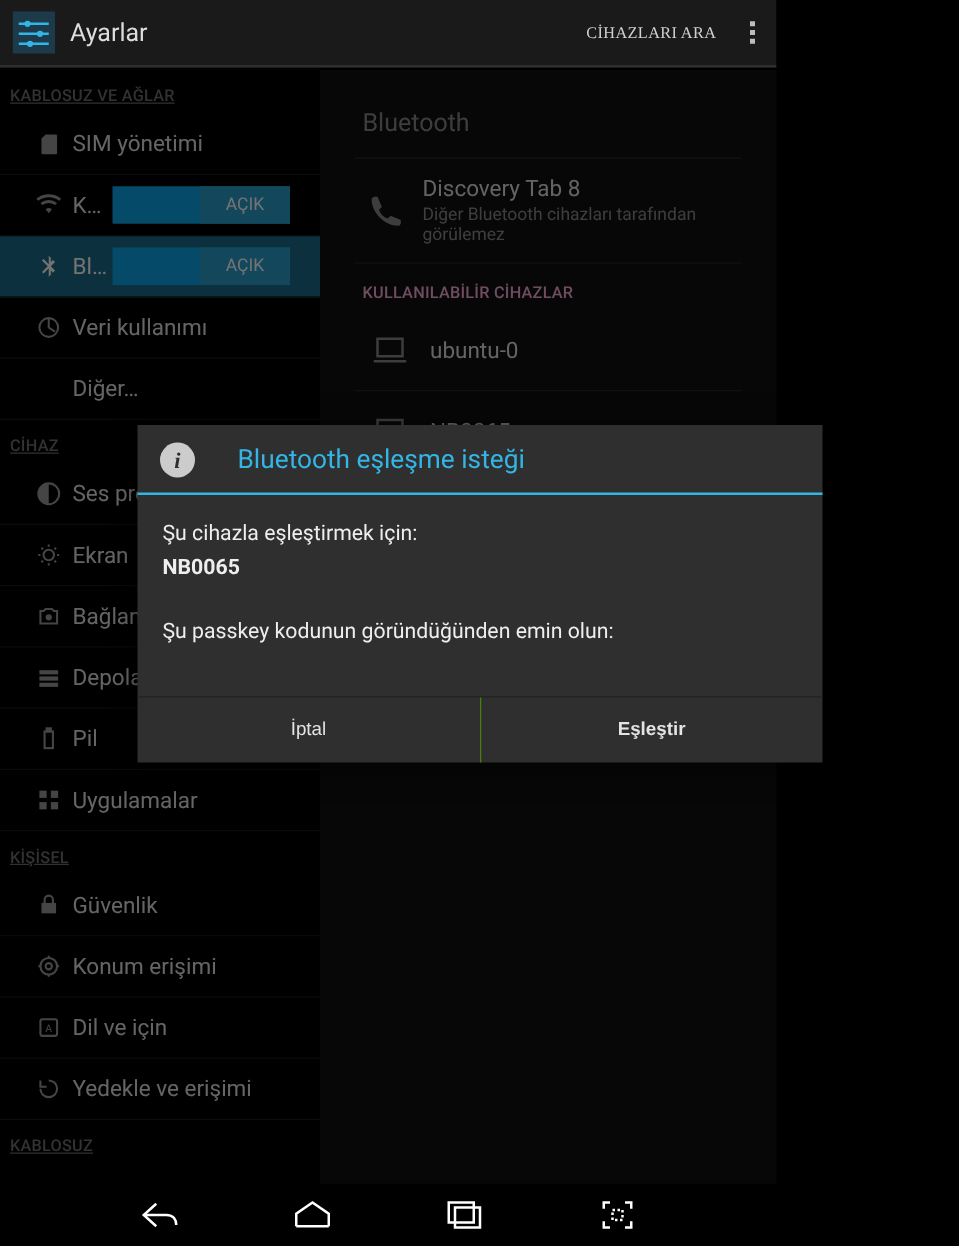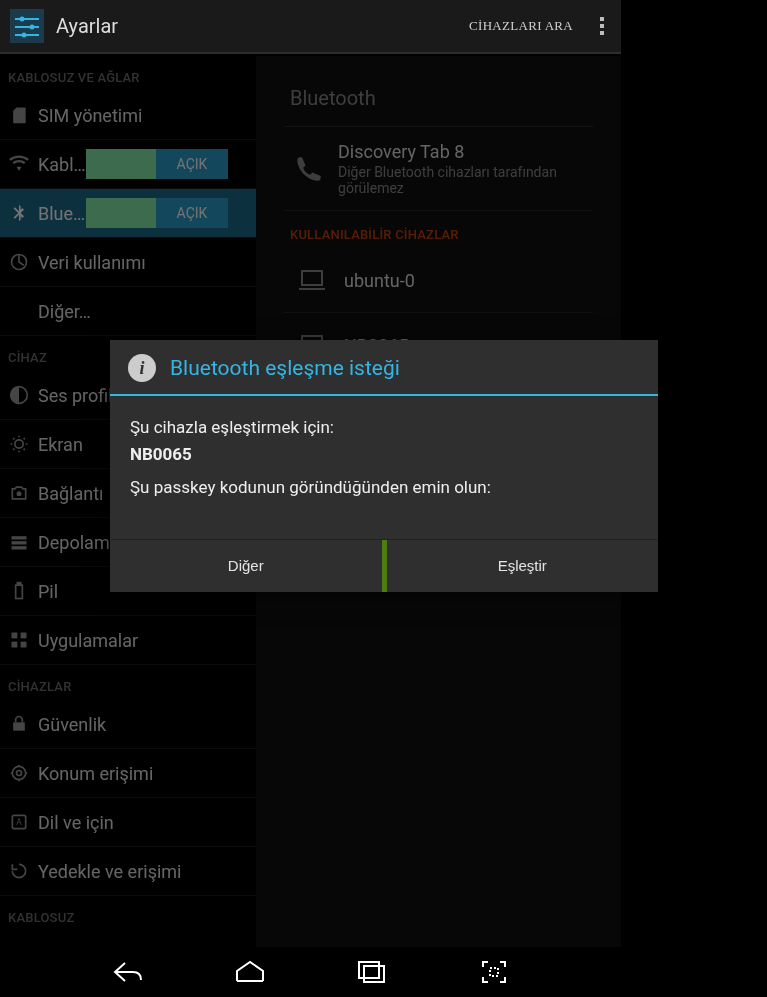--- a/index.html
+++ b/index.html
@@ -13,53 +13,53 @@
   .actionbar .action { font-size: 13px; color: #d0d0d0; font-weight: 500; letter-spacing: .3px; margin-right: 18px; font-family: Liberation Serif, serif; }
   .actionbar .overflow { width: 22px; display: flex; flex-direction: column; align-items: center; gap: 3px; padding: 6px 0; }
   .actionbar .overflow span { width: 4px; height: 4px; background: #bdbdbd; }
 
   
   .content { position: absolute; top: 56px; left: 0; right: 0; bottom: 50px; display: flex; }
   .sidebar { width: 256px; background: #000; }
   .main { flex: 1; background: #111; padding: 20px 28px 0 28px; }
 
   .section-header { font-size: 13px; color: #8a8a8a; font-weight: 500; padding: 14px 8px 6px 8px; letter-spacing: .2px; }
-  .sidebar .section-header { color: #6f6f6f; }
-
-  .nav-item { display: flex; align-items: center; height: 49px; padding: 0 4px; border-bottom: 1px solid #1a1a1a; }
+  .sidebar .section-header { color: #6f6f6f; text-decoration: underline; }
+
+  .nav-item { display: flex; align-items: center; height: 49px; padding: 0 24px; border-bottom: 1px solid #1a1a1a; }
   .nav-item .icon { width: 30px; height: 24px; display:flex; align-items:center; justify-content:center; color:#999; }
   .nav-item .label { font-size: 18px; color: #e0e0e0; margin-left: 4px; flex: 1; white-space: nowrap; overflow: hidden; text-overflow: ellipsis; }
   .nav-item.selected { background: #1e6a8b; }
   .nav-item.selected .label { color: #fff; }
 
-  .toggle { width: 142px; height: 30px; background: #86efac; display:flex; align-items:center; justify-content:flex-end; }
+  .toggle { width: 142px; height: 30px; background: #0ea5e9; display:flex; align-items:center; justify-content:flex-end; }
   .toggle .knob { width: 72px; height: 30px; background: #2a9ecc; color:#fff; font-size:14px; display:flex; align-items:center; justify-content:center; }
 
   
   .main .heading { font-size: 20px; color: #888; padding: 10px 6px 16px 6px; border-bottom: 1px solid #2a2a2a; }
   .device-row { display:flex; align-items:center; padding: 14px 6px; border-bottom: 1px solid #262626; }
   .device-row .dev-icon { width: 44px; height: 36px; display:flex; align-items:center; justify-content:center; color:#888;}
   .device-row .texts { margin-left: 10px; }
   .device-row .name { font-size: 18px; color: #ddd; }
   .device-row .sub { font-size: 14px; color: #8a8a8a; margin-top: 2px; }
-  .main .section-header { padding: 16px 6px 6px 6px; color:#c2410c; font-size:13px; }
+  .main .section-header { padding: 16px 6px 6px 6px; color:#f9a8d4; font-size:13px; }
 
   
   .scrim { position:absolute; inset: 56px 0 50px 0; background: rgba(0,0,0,.55); }
   .dialog { position: absolute; left: 110px; top: 340px; width: 548px; background: #2f2f2f; box-shadow: 0 4px 20px rgba(0,0,0,.6); }
   .dialog-title { display:flex; align-items:center; gap: 14px; padding: 14px 18px 12px 18px; border-bottom: 2px solid #33b5e5; }
   .dialog-title .info-icon { width:28px; height:28px; border-radius:50%; background:#ccc; color:#2f2f2f; display:flex; align-items:center; justify-content:center; font-weight:700; font-size:18px; font-style:italic; font-family: Georgia, serif;}
-  .dialog-title .text { color:#33b5e5; font-size:21px; }
+  .dialog-title .text { color:#33b5e5; font-size:21px;margin-left:20px; }
   .dialog-body { padding: 20px 20px 24px 20px; color:#eee; font-size:17px; line-height: 1.35; border-bottom:1px solid #222;}
   .dialog-body p { margin-bottom: 4px;}
-  .dialog-body .group { margin-bottom: 10px;}
+  .dialog-body .group { margin-bottom: 28px;}
   .dialog-body strong { font-weight: 700; }
   .dialog-buttons { display:flex; }
   .dialog-buttons button { flex:1; background: transparent; border: none; color:#e4e4e4; font-size:15px; height: 52px; cursor:pointer; }
-  .dialog-buttons button + button { border-left: 5px solid #4d7c0f; }
+  .dialog-buttons button + button { border-left: 1px solid #4d7c0f; font-weight: bold; }
 
   
   .navbar { position:absolute; left:0; right:0; bottom:0; height:50px; background:#000; display:flex; align-items:center; justify-content:center; gap: 74px; }
   .navbar .nbtn { width:48px; height:32px; display:flex; align-items:center; justify-content:center; color:#fff; }
 
   svg { display:block; }
 </style>
 </head>
 <body>
 
@@ -199,21 +199,21 @@
           <svg width="20" height="20" viewBox="0 0 24 24" fill="#999">
               <rect x="3" y="3" width="7" height="7"></rect>
               <rect x="14" y="3" width="7" height="7"></rect>
               <rect x="3" y="14" width="7" height="7"></rect>
               <rect x="14" y="14" width="7" height="7"></rect>
             </svg>
         </span>
         <span class="label">Uygulamalar</span>
       </div>
 
-      <div class="section-header">CİHAZLAR</div>
+      <div class="section-header">KİŞİSEL</div>
 
       <div class="nav-item">
         <span class="icon">
           <svg width="20" height="20" viewBox="0 0 24 24" fill="#999">
               <rect x="5" y="10" width="14" height="10"></rect>
               <path d="M8 10V7a4 4 0 118 0v3" fill="none" stroke="#999" stroke-width="2"></path>
             </svg>
         </span>
         <span class="label">Güvenlik</span>
       </div>
@@ -304,21 +304,21 @@
     <div class="dialog-body">
       <div class="group">
         <p>Şu cihazla eşleştirmek için:</p>
         <p><strong>NB0065</strong></p>
       </div>
       <div class="group" style="margin-bottom:16px;">
         <p>Şu passkey kodunun göründüğünden emin olun:</p>
       </div>
     </div>
     <div class="dialog-buttons">
-      <button>Diğer</button>
+      <button>İptal</button>
       <button>Eşleştir</button>
     </div>
   </div>
 
   <div class="navbar">
     <div class="nbtn">
       <svg width="34" height="26" viewBox="0 0 34 26" fill="none" stroke="#fff" stroke-width="2">
           <path d="M14 4l-10 9 10 9"></path>
           <path d="M4 13h18c6 0 8 4 8 8"></path>
         </svg>

